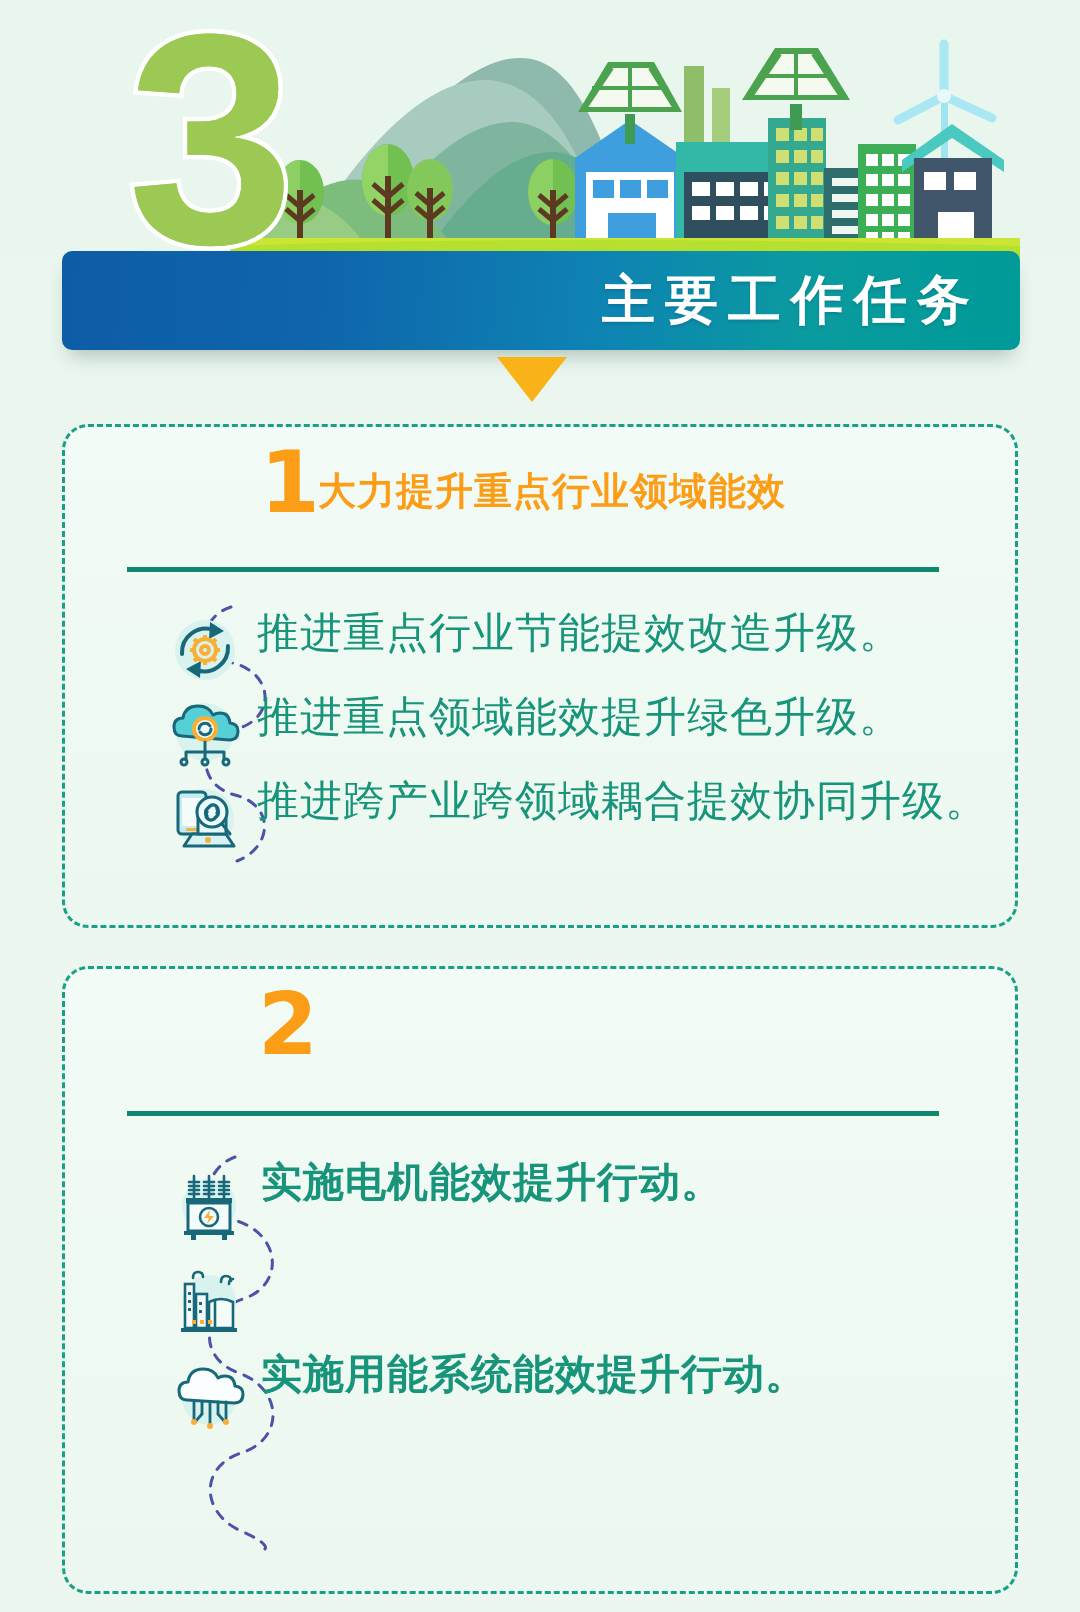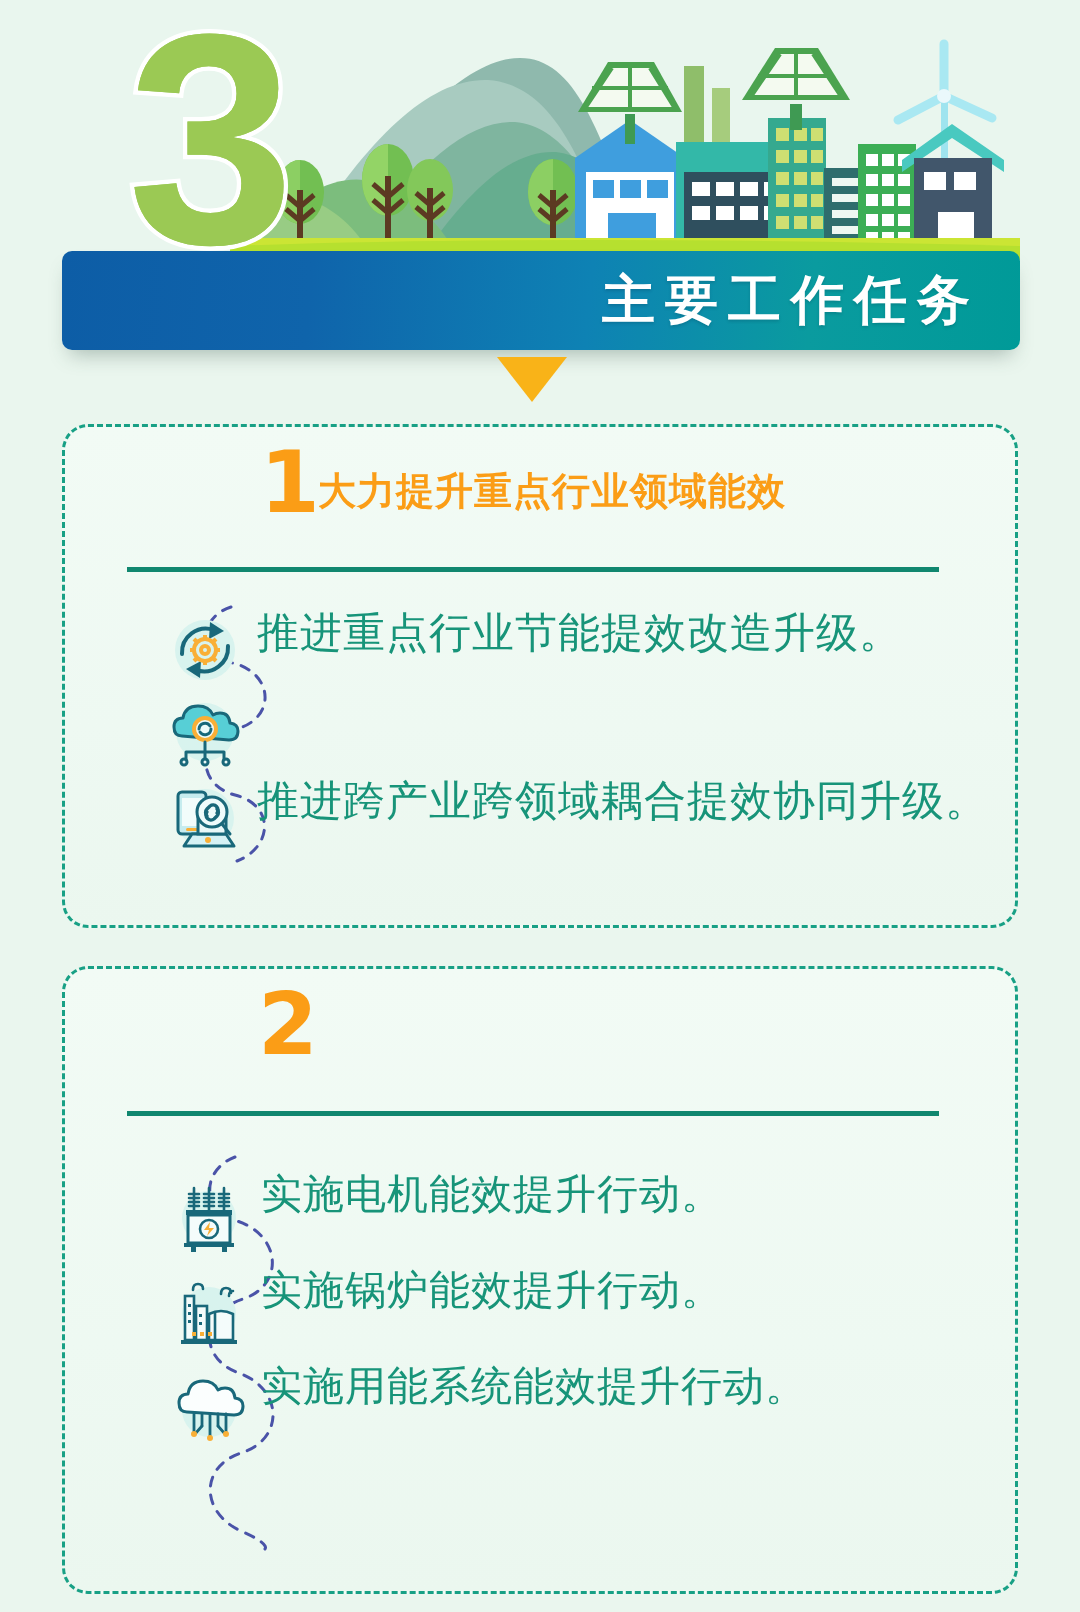--- a/index.html
+++ b/index.html
@@ -76,21 +76,21 @@
   #card2 .card-title{left:254px;}
   .rule{
     position:absolute;left:62px;width:812px;height:5px;background:#10876f;
   }
   #card1 .rule{top:140px;}
   #card2 .rule{top:142px;}
 
   
   .list{position:absolute;left:0;width:956px;}
   #card1 .list{top:180px;}
-  #card2 .list{top:199px;}
+  #card2 .list{top:187px;font-weight:bold;}
 
   .row{position:relative;display:flex;align-items:flex-start;}
   #card1 .row{height:84px;}
   #card2 .row{height:96px;}
 
   .icon-wrap{
     position:relative;width:104px;min-width:104px;height:84px;
     margin-left:88px;display:flex;align-items:center;justify-content:center;
   }
   #card2 .icon-wrap{height:96px;margin-left:92px;}
@@ -311,20 +311,21 @@
             <path d="M47 37 a6 6 0 0 1 -11 3"></path>
             <path d="M41 50 L41 60 M41 60 L22 60 M41 60 L60 60 M22 60 L22 68 M60 60 L60 68 M41 60 L41 68"></path>
           </g>
           <g fill="#e9f8f6" stroke="#19687a" stroke-width="3">
             <circle cx="20" cy="70" r="3"></circle>
               <circle cx="41" cy="70" r="3"></circle>
               <circle cx="62" cy="70" r="3"></circle>
           </g>
         </svg>
       </div>
+      <div class="row-text">推进重点领域能效提升绿色升级。</div>
     </div>
 
     <div class="row">
       <div class="icon-wrap">
         <svg width="82" height="82" viewBox="0 0 82 82">
           <circle cx="41" cy="42" r="29" fill="#d8f3ee"></circle>
           <rect x="14" y="16" width="28" height="42" rx="4" fill="#c6ecef" stroke="#19687a" stroke-width="3"></rect>
           <rect x="18" y="22" width="20" height="28" fill="#f2fcfb"></rect>
           <rect x="22" y="52" width="12" height="3" rx="1.5" fill="#f9af36"></rect>
           <path d="M28 58 L62 58 L70 70 L20 70 Z" fill="#d6f2f5" stroke="#19687a" stroke-width="3" stroke-linejoin="round"></path>
@@ -400,21 +401,20 @@
               <rect x="30" y="50" width="3" height="3"></rect>
           </g>
           <g fill="#f9af36">
             <rect x="23" y="60" width="4" height="4"></rect>
               <rect x="31" y="60" width="4" height="4"></rect>
             <rect x="39" y="60" width="4" height="4"></rect>
           </g>
           <rect x="12" y="68" width="56" height="4" fill="#19687a"></rect>
         </svg>
       </div>
-      <div class="row-text">实施锅炉能效提升行动。</div>
     </div>
 
     <div class="row">
       <div class="icon-wrap">
         <svg width="80" height="80" viewBox="0 0 80 80">
           <circle cx="40" cy="42" r="27" fill="#d8f3ee"></circle>
           <path d="M18 44 q-8 0 -8 -9 q0 -9 9 -9 q2 -13 15 -13 q11 0 15 9 q3 -2 7 -2 q9 0 10 10 q8 1 8 8 q0 9 -9 9 Z" fill="#fbfefe" stroke="#19687a" stroke-width="3" stroke-linejoin="round"></path>
           <g fill="none" stroke="#19687a" stroke-width="2.8" stroke-linecap="round">
             <path d="M25 46 L25 64 M33 46 L33 58 M41 46 L41 68 M49 46 L49 58 M57 46 L57 64"></path>
             <path d="M33 58 L26 66 M49 58 L56 66"></path>

